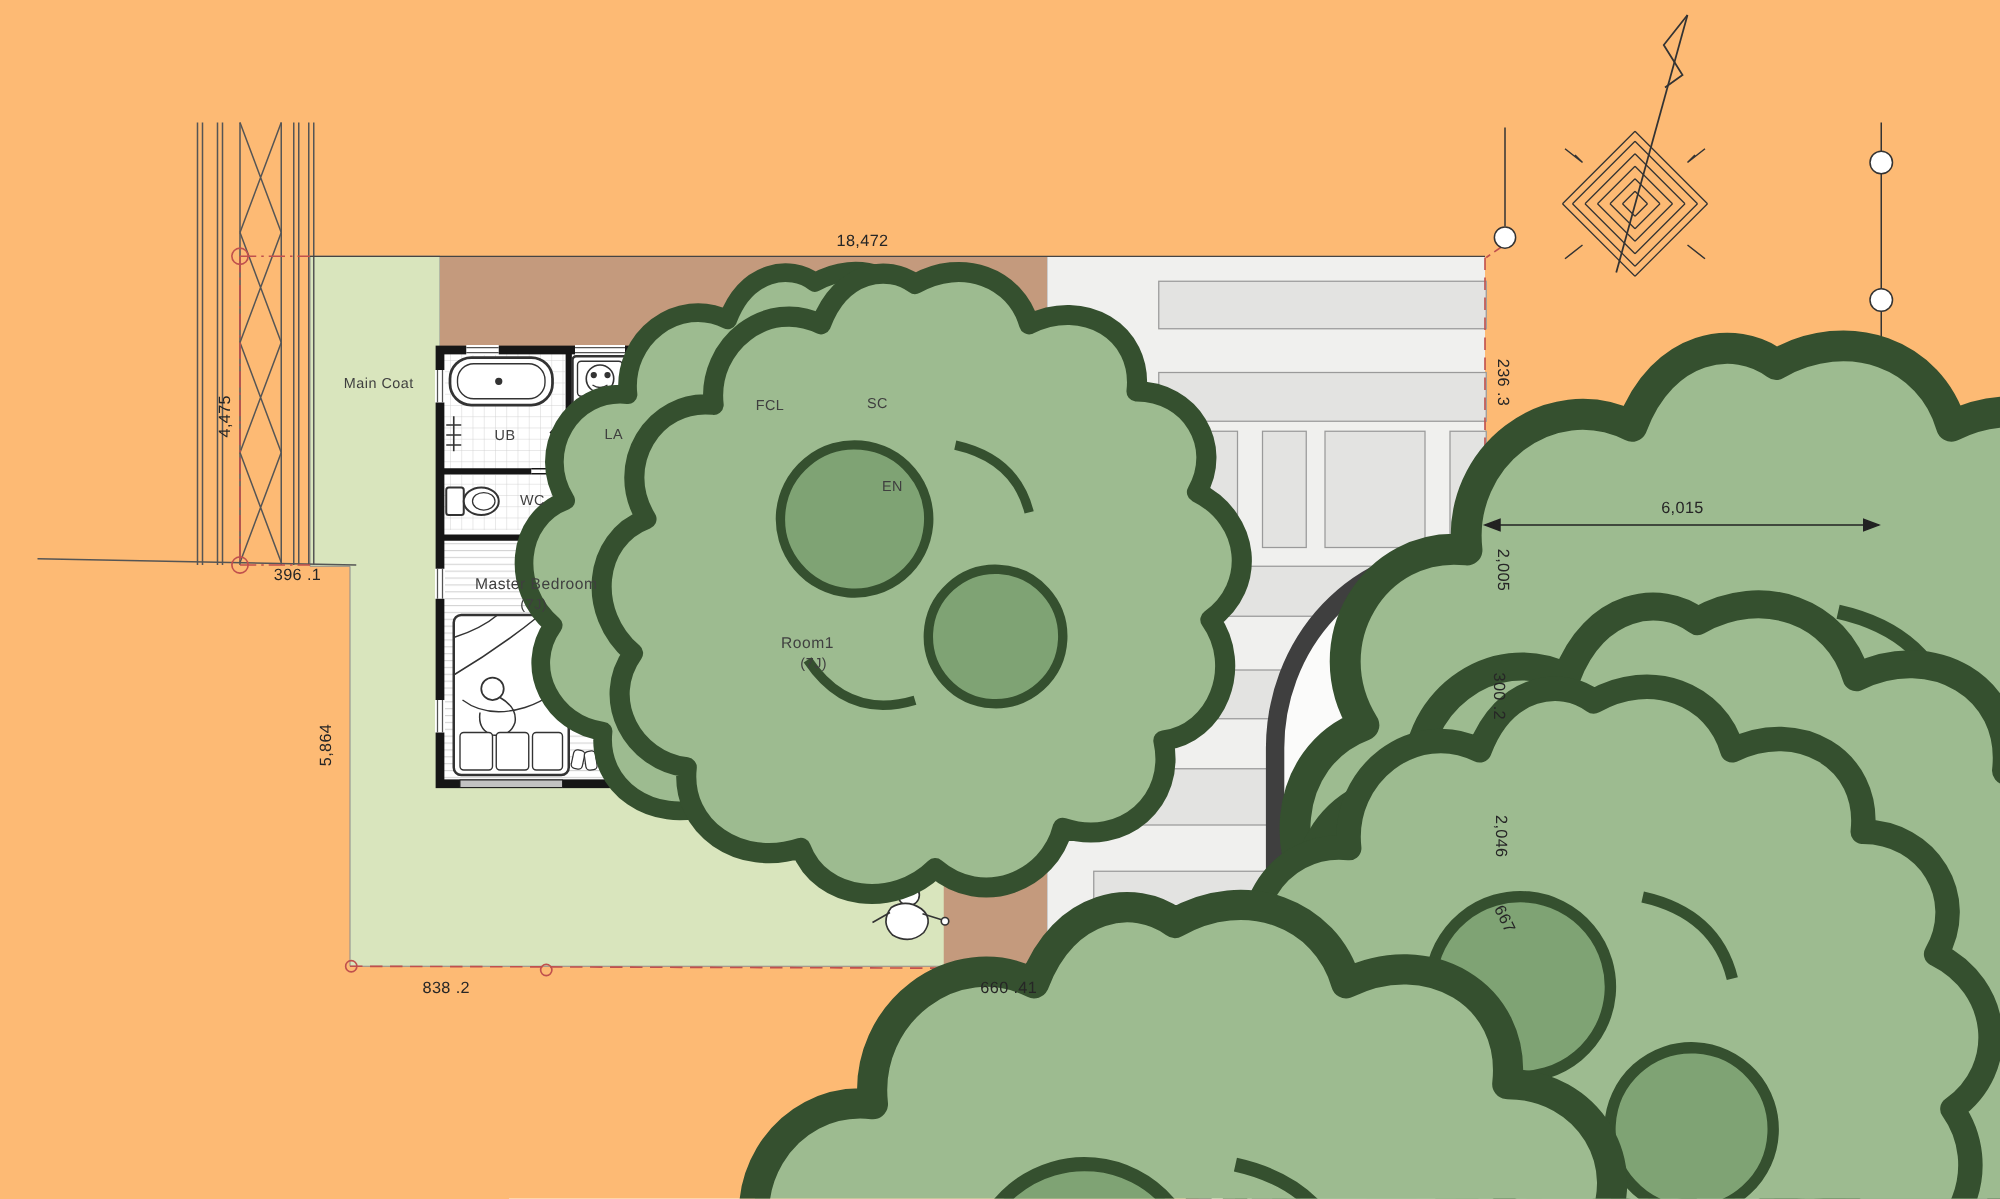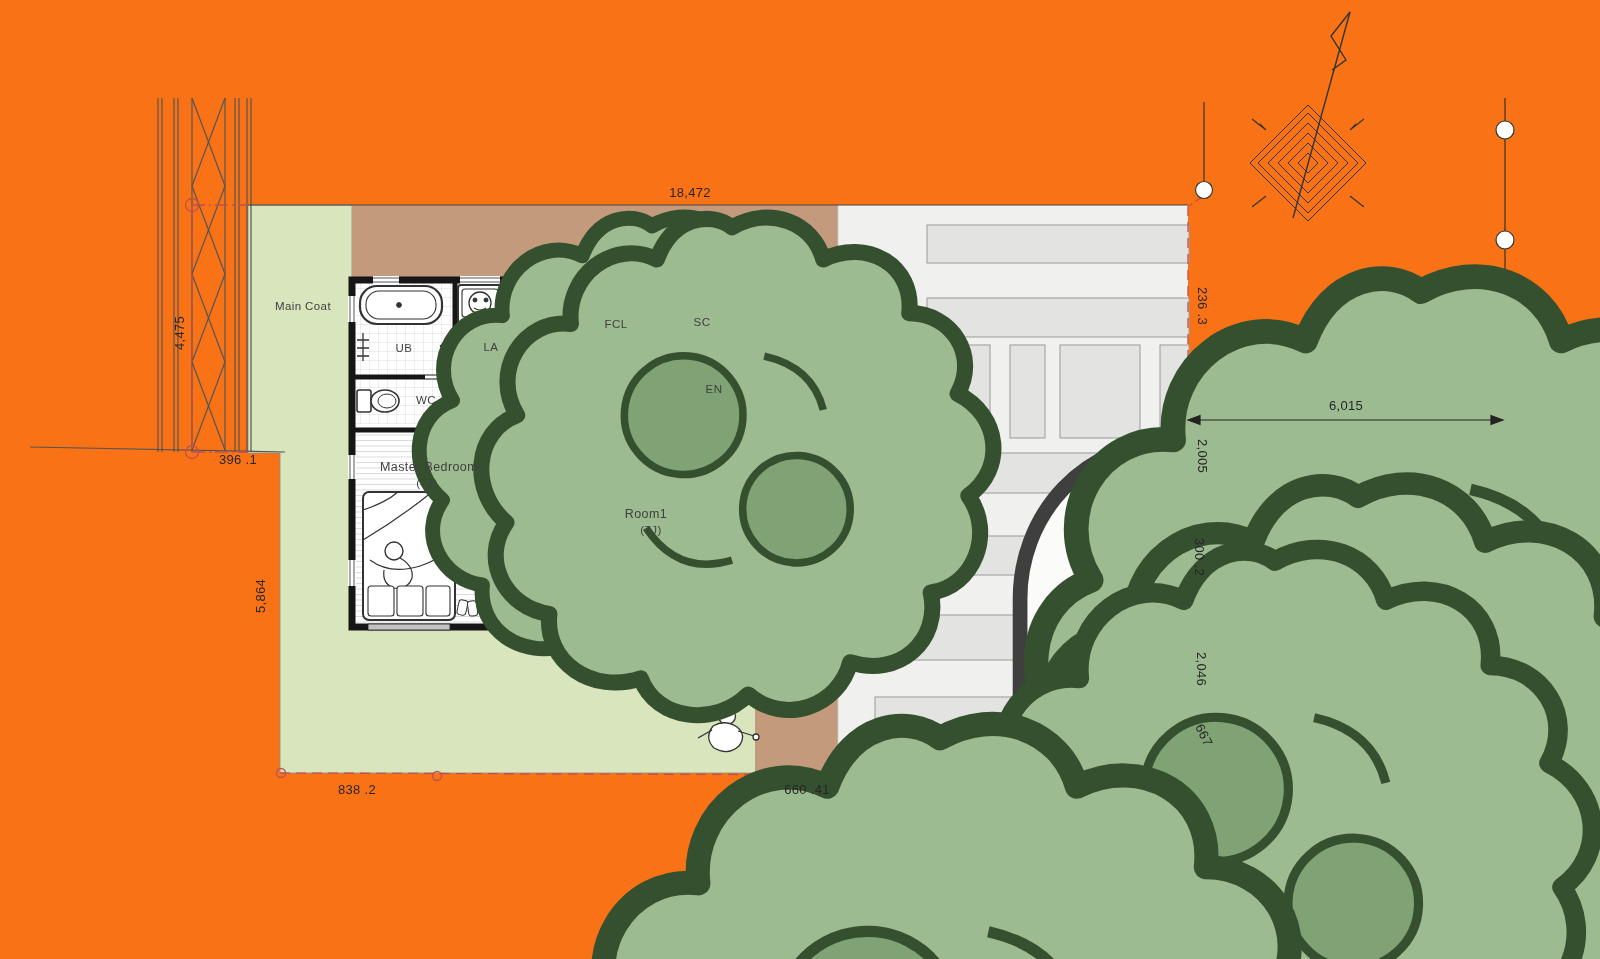--- a/index.html
+++ b/index.html
@@ -1,16 +1,16 @@
 <!DOCTYPE html>
 <html><head>
 <meta charset="utf-8">
 <style>
   html,body{margin:0;padding:0;background:#ffffff;}
-  .canvas{position:relative;width:1600px;height:959px;background:#f97316;overflow:hidden;}
+  .canvas{position:relative;width:1600px;height:959px;background:#fdba74;overflow:hidden;}
   svg text{font-family:"Liberation Sans",sans-serif;}
   .dim{font-size:13px;fill:#262626;letter-spacing:.3px;}
   .lbl{font-size:11.5px;fill:#3f3f3f;letter-spacing:.4px;}
   .lbl-lg{font-size:12.5px;fill:#3f3f3f;letter-spacing:.4px;}
 </style>
 </head>
 <body>
 
 <div class="canvas">
 <svg width="1600" height="959" viewBox="0 0 1600 959">

